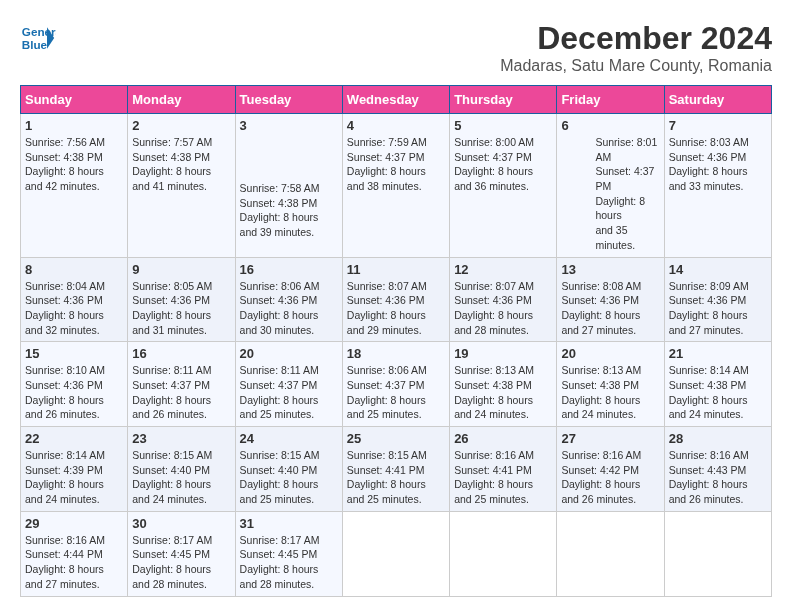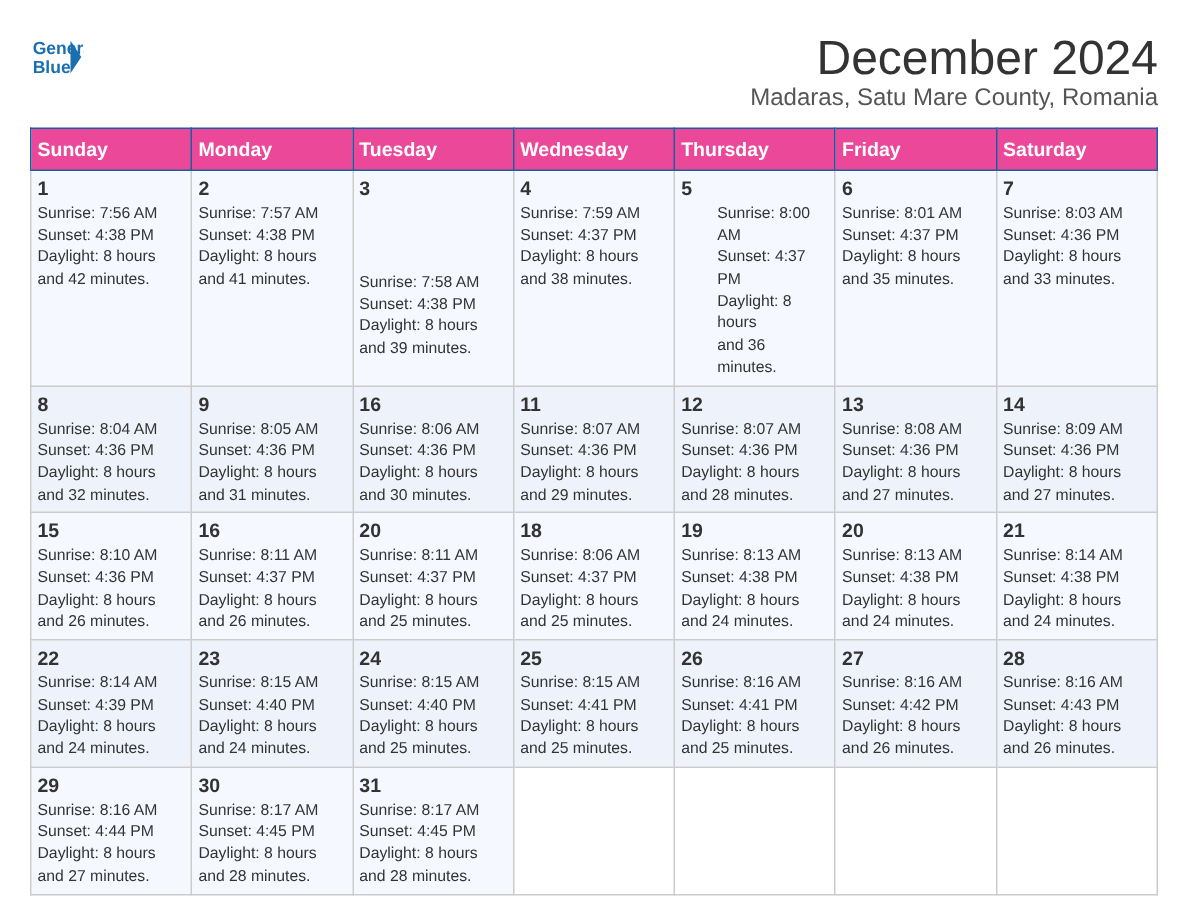--- a/index.html
+++ b/index.html
@@ -23,21 +23,21 @@
     }
     .logo-icon {
       width: 36px;
       height: 36px;
     }
     .title-area {
       text-align: right;
     }
     .title-area h1 {
       font-size: 32px;
-      font-weight: normal;
+      font-weight: bold;
       color: #333;
     }
     .title-area h2 {
       font-size: 16px;
       font-weight: normal;
       color: #555;
     }
     table {
       width: 100%;
       border-collapse: collapse;
@@ -136,28 +136,28 @@
         </td>
         <td>
           <span class="day-num">4</span>
           <div class="day-info" style="white-space: pre-line;">Sunrise: 7:59 AM
 Sunset: 4:37 PM
 Daylight: 8 hours
 and 38 minutes.</div>
         </td>
         <td>
           <span class="day-num">5</span>
-          <div class="day-info" style="white-space: pre-line; margin-left: 24px;">Sunrise: 8:00 AM
+          <div class="day-info" style="white-space: pre-line;">Sunrise: 8:00 AM
 Sunset: 4:37 PM
 Daylight: 8 hours
 and 36 minutes.</div>
         </td>
         <td>
           <span class="day-num">6</span>
-          <div class="day-info" style="white-space: pre-line;">Sunrise: 8:01 AM
+          <div class="day-info" style="white-space: pre-line; margin-left: 34px;">Sunrise: 8:01 AM
 Sunset: 4:37 PM
 Daylight: 8 hours
 and 35 minutes.</div>
         </td>
         <td>
           <span class="day-num">7</span>
           <div class="day-info" style="white-space: pre-line;">Sunrise: 8:03 AM
 Sunset: 4:36 PM
 Daylight: 8 hours
 and 33 minutes.</div>

